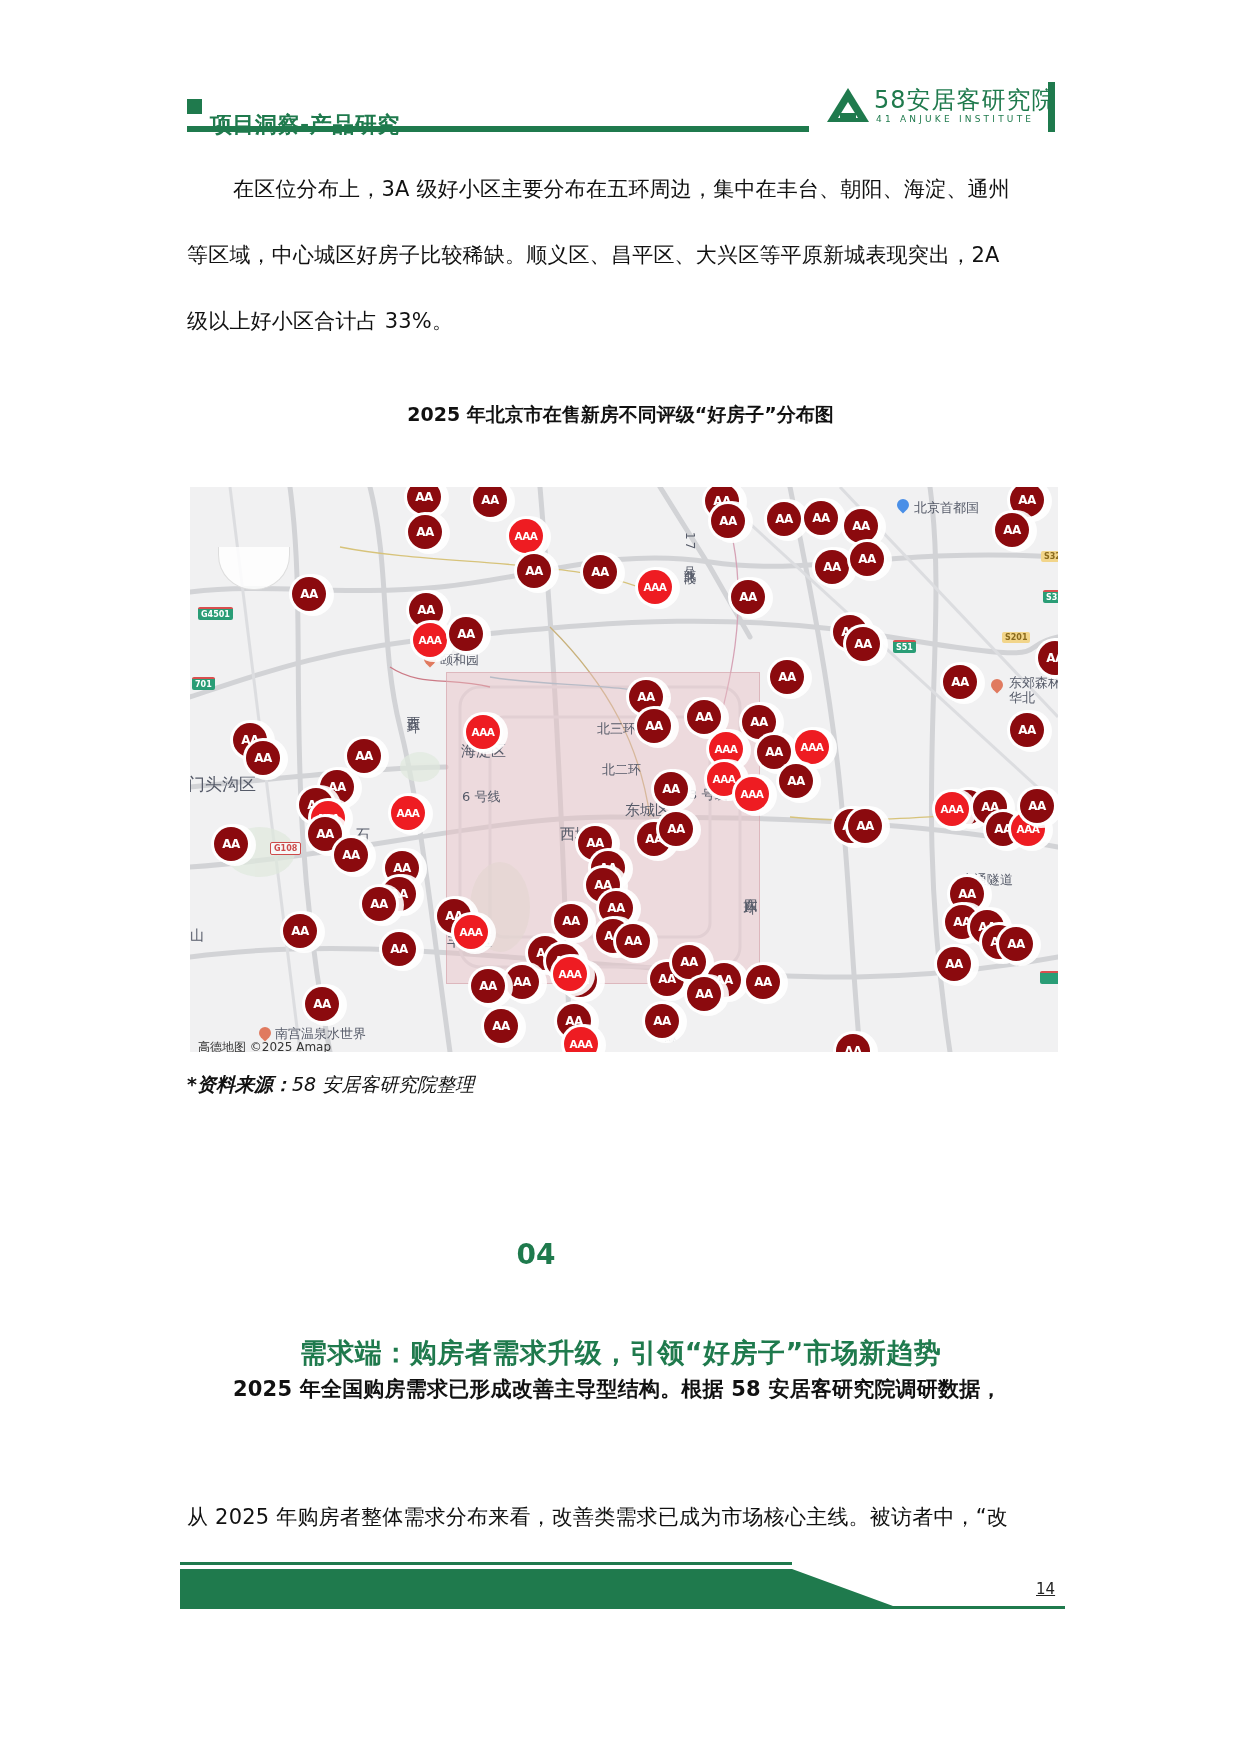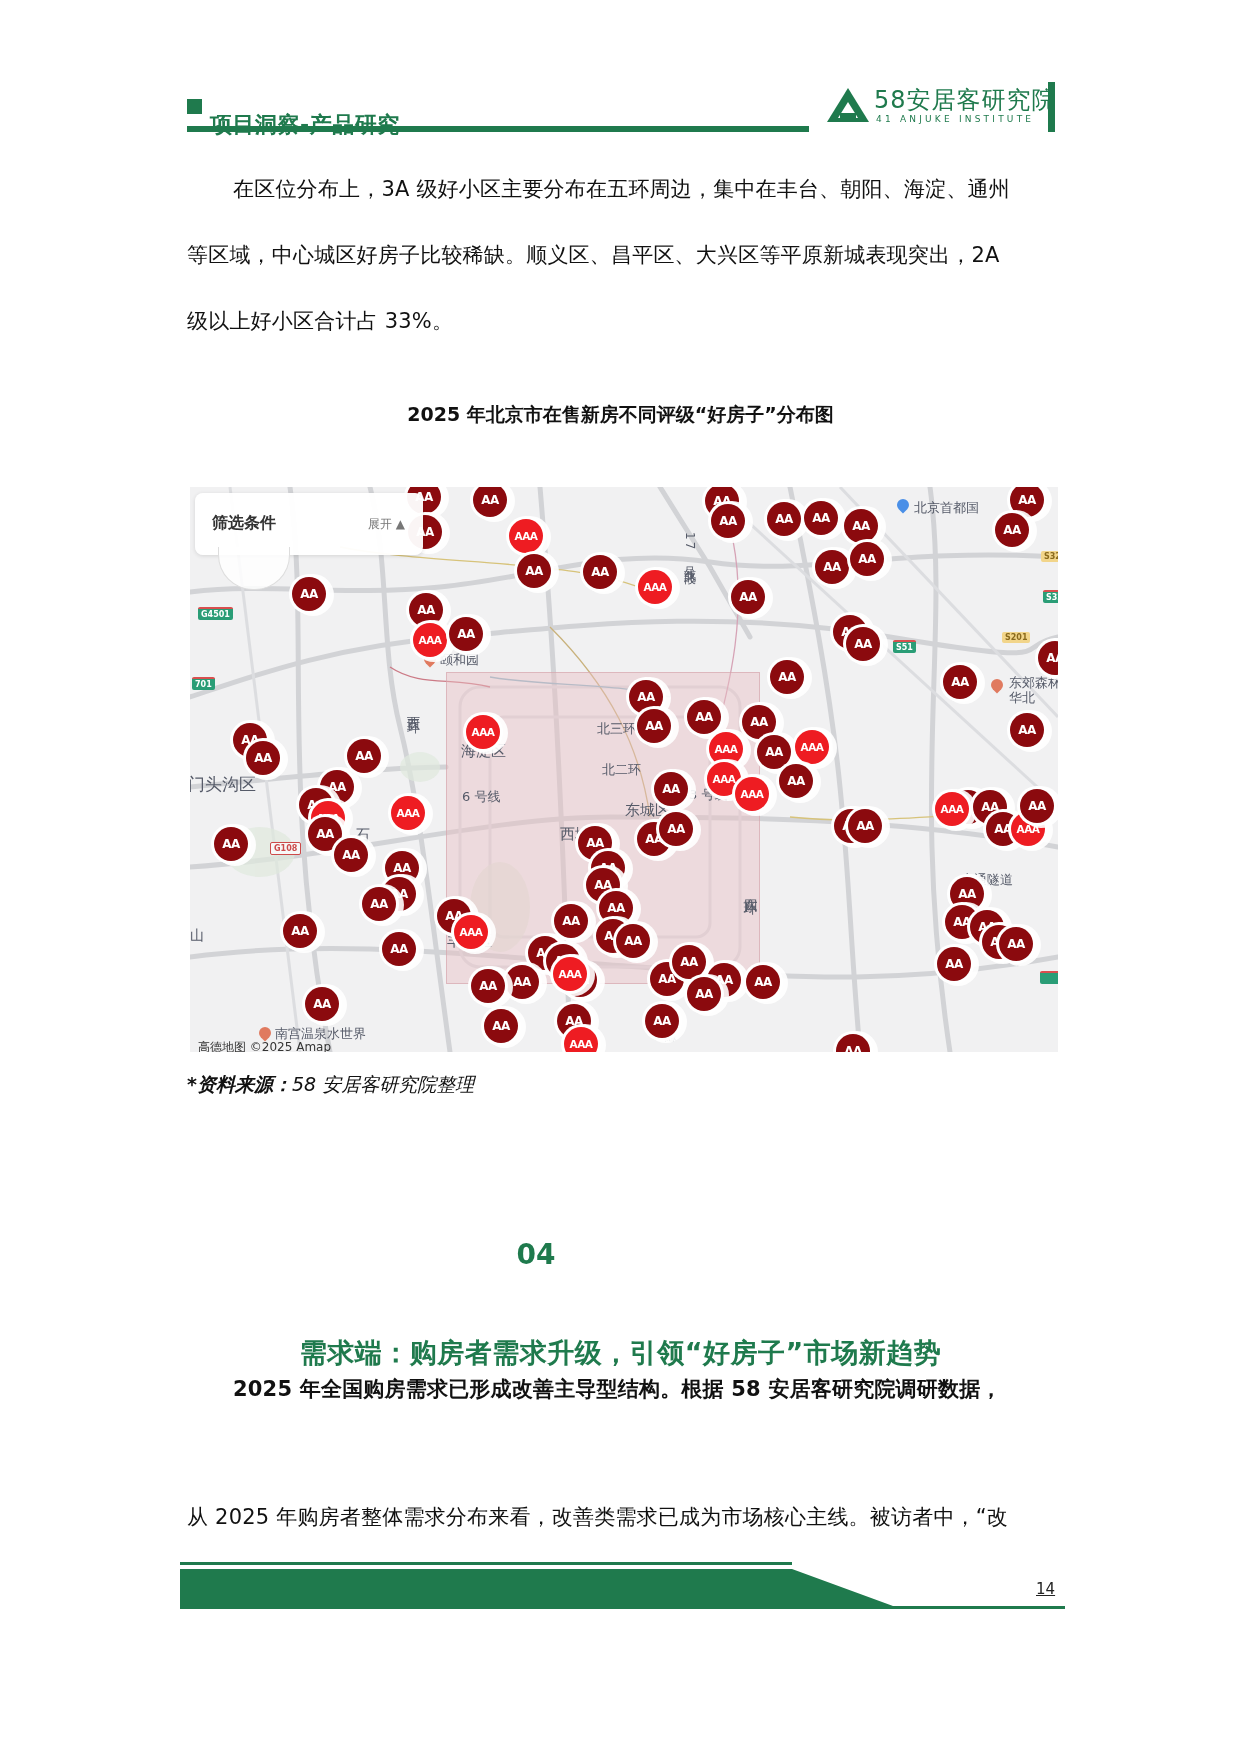--- a/index.html
+++ b/index.html
@@ -238,24 +238,20 @@
       <div class="pin aa" style="left: 755px; top: 418px;">AA</div>
       <div class="pin aa" style="left: 780px; top: 423px;">AA</div>
       <div class="pin aa" style="left: 792px; top: 438px;">AA</div>
       <div class="pin aa" style="left: 809px; top: 440px;">AA</div>
       <div class="pin aa" style="left: 747px; top: 460px;">AA</div>
       <div class="pin aa" style="left: 644px; top: 322px;">AA</div>
       <div class="pin aa" style="left: 658px; top: 322px;">AA</div>
       <div class="pin aa" style="left: 848px; top: 154px;">AA</div>
     </div>
 
-  <div class="filter-card">
-    <div class="filter-title">筛选条件</div>
-    <div class="filter-toggle">展开 ▲</div>
-  </div>
   <div class="compass"></div>
 
   <div class="attrib">高德地图 ©2025 Amap</div>
 </div>
 
 <div class="abs source"><b>*资料来源：</b><span>58 安居客研究院整理</span></div>
 
 <div class="abs sec-num">04</div>
 <div class="abs sec-title">需求端：购房者需求升级，引领“好房子”市场新趋势</div>
 

